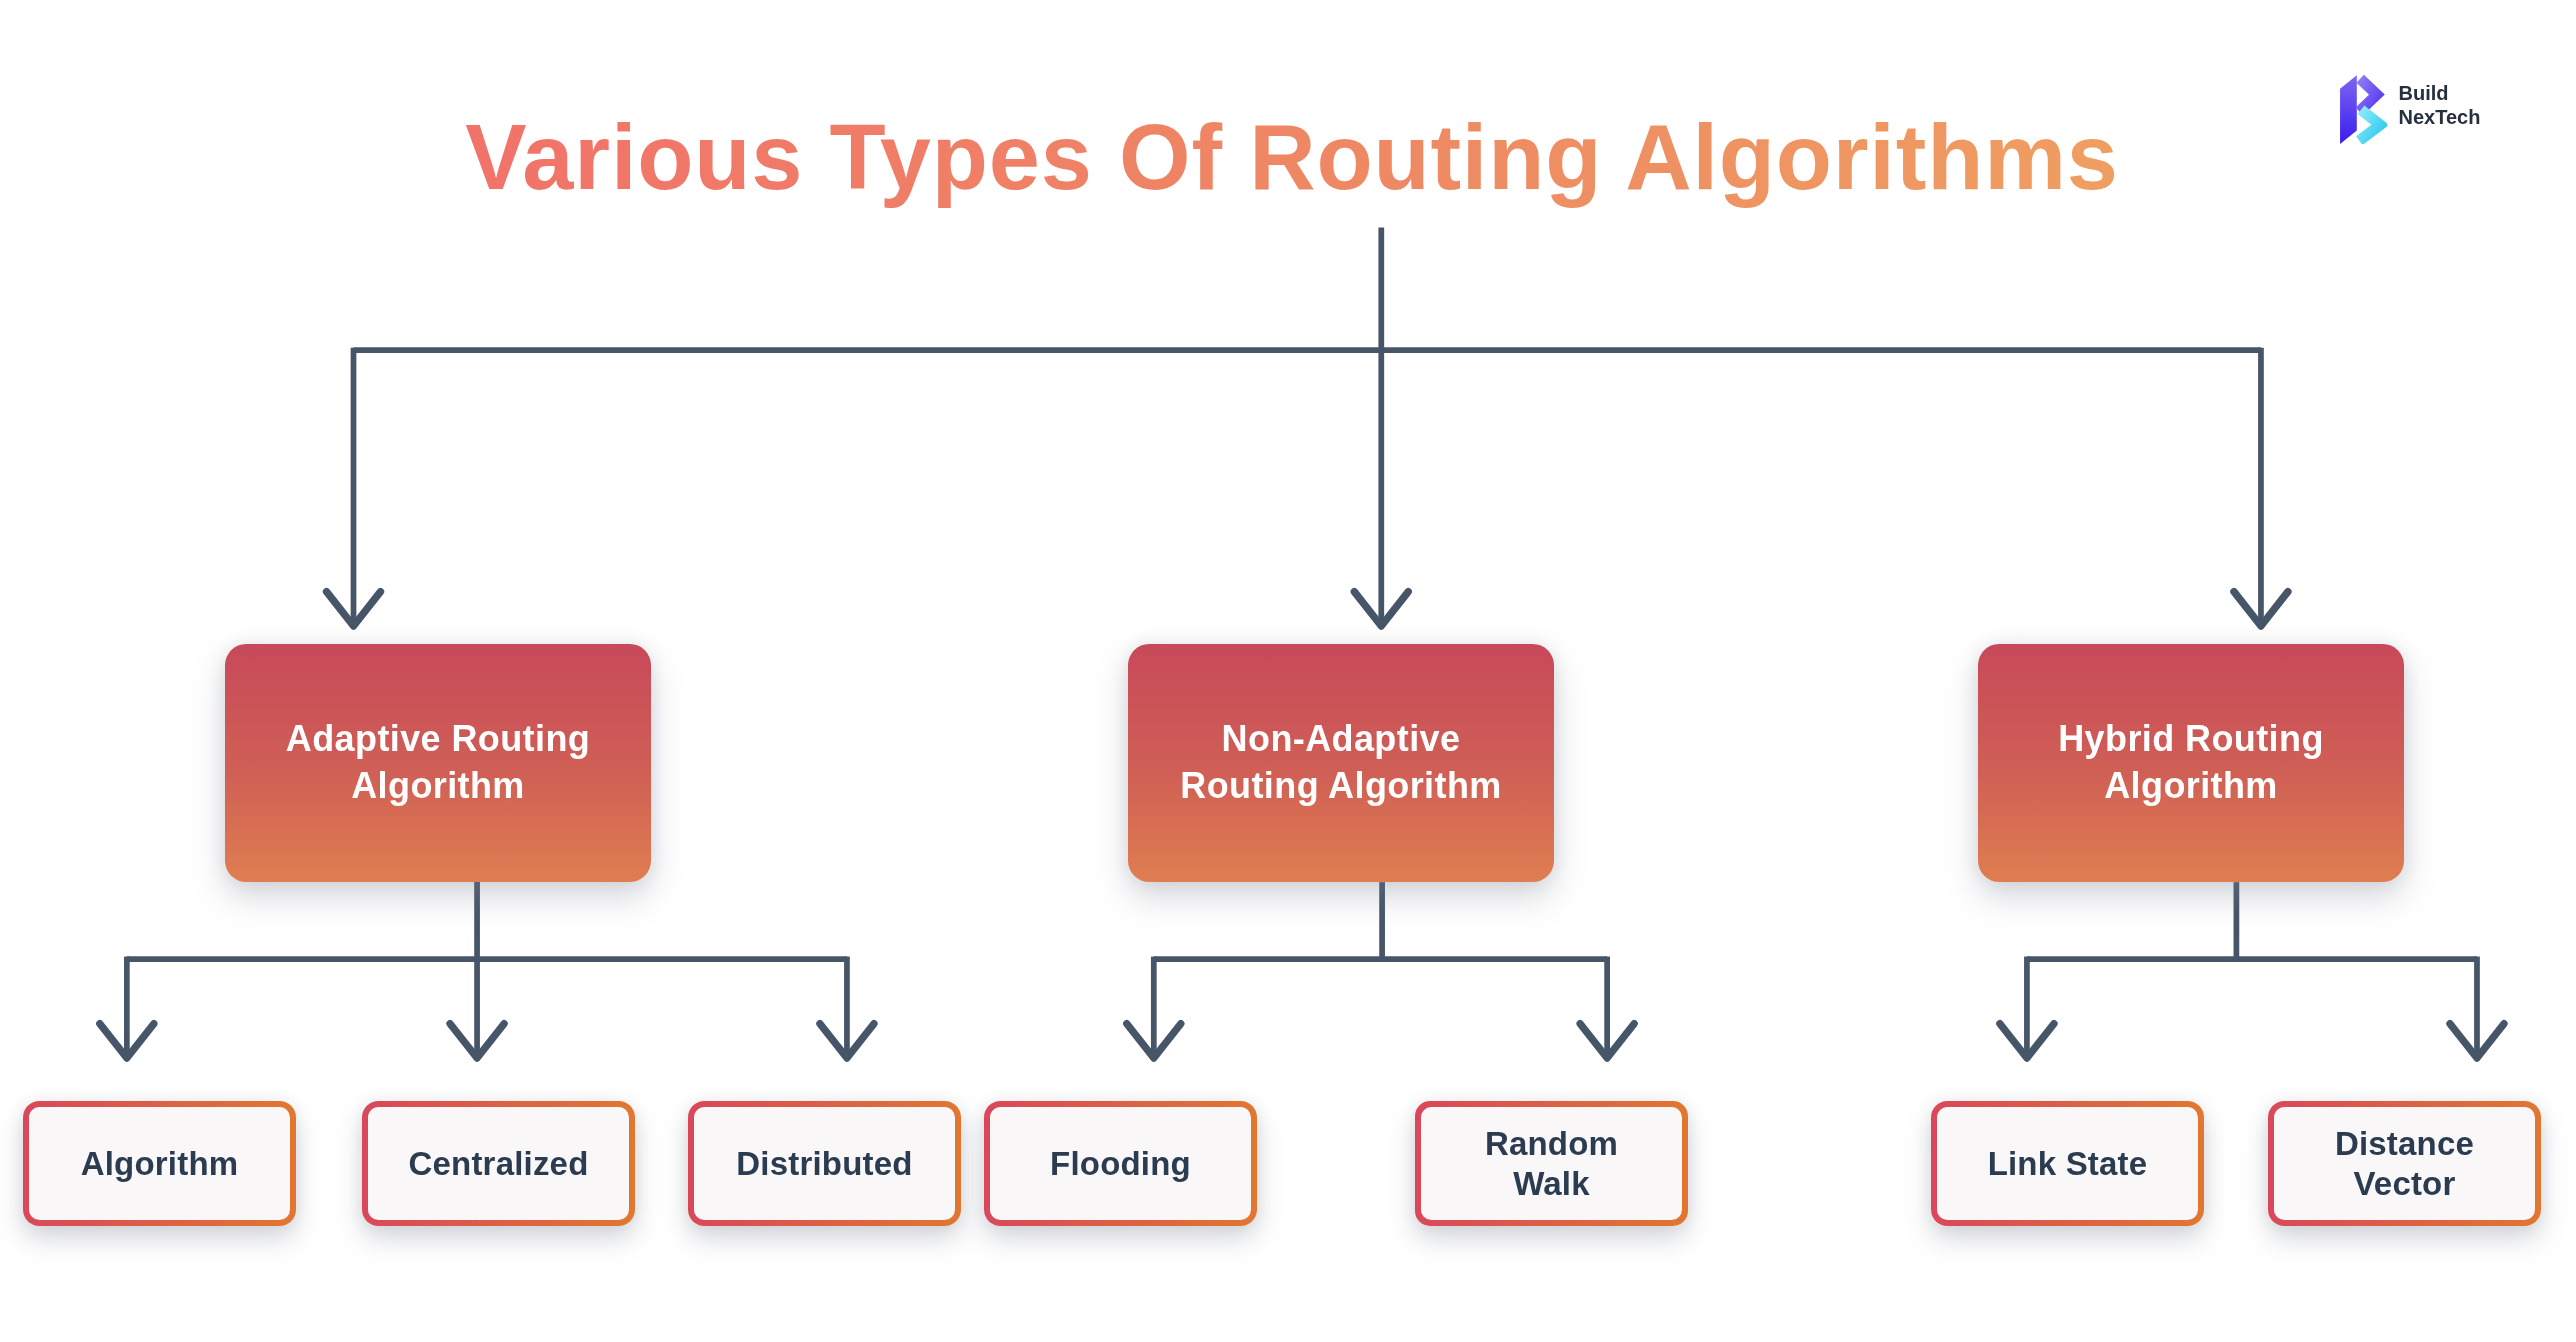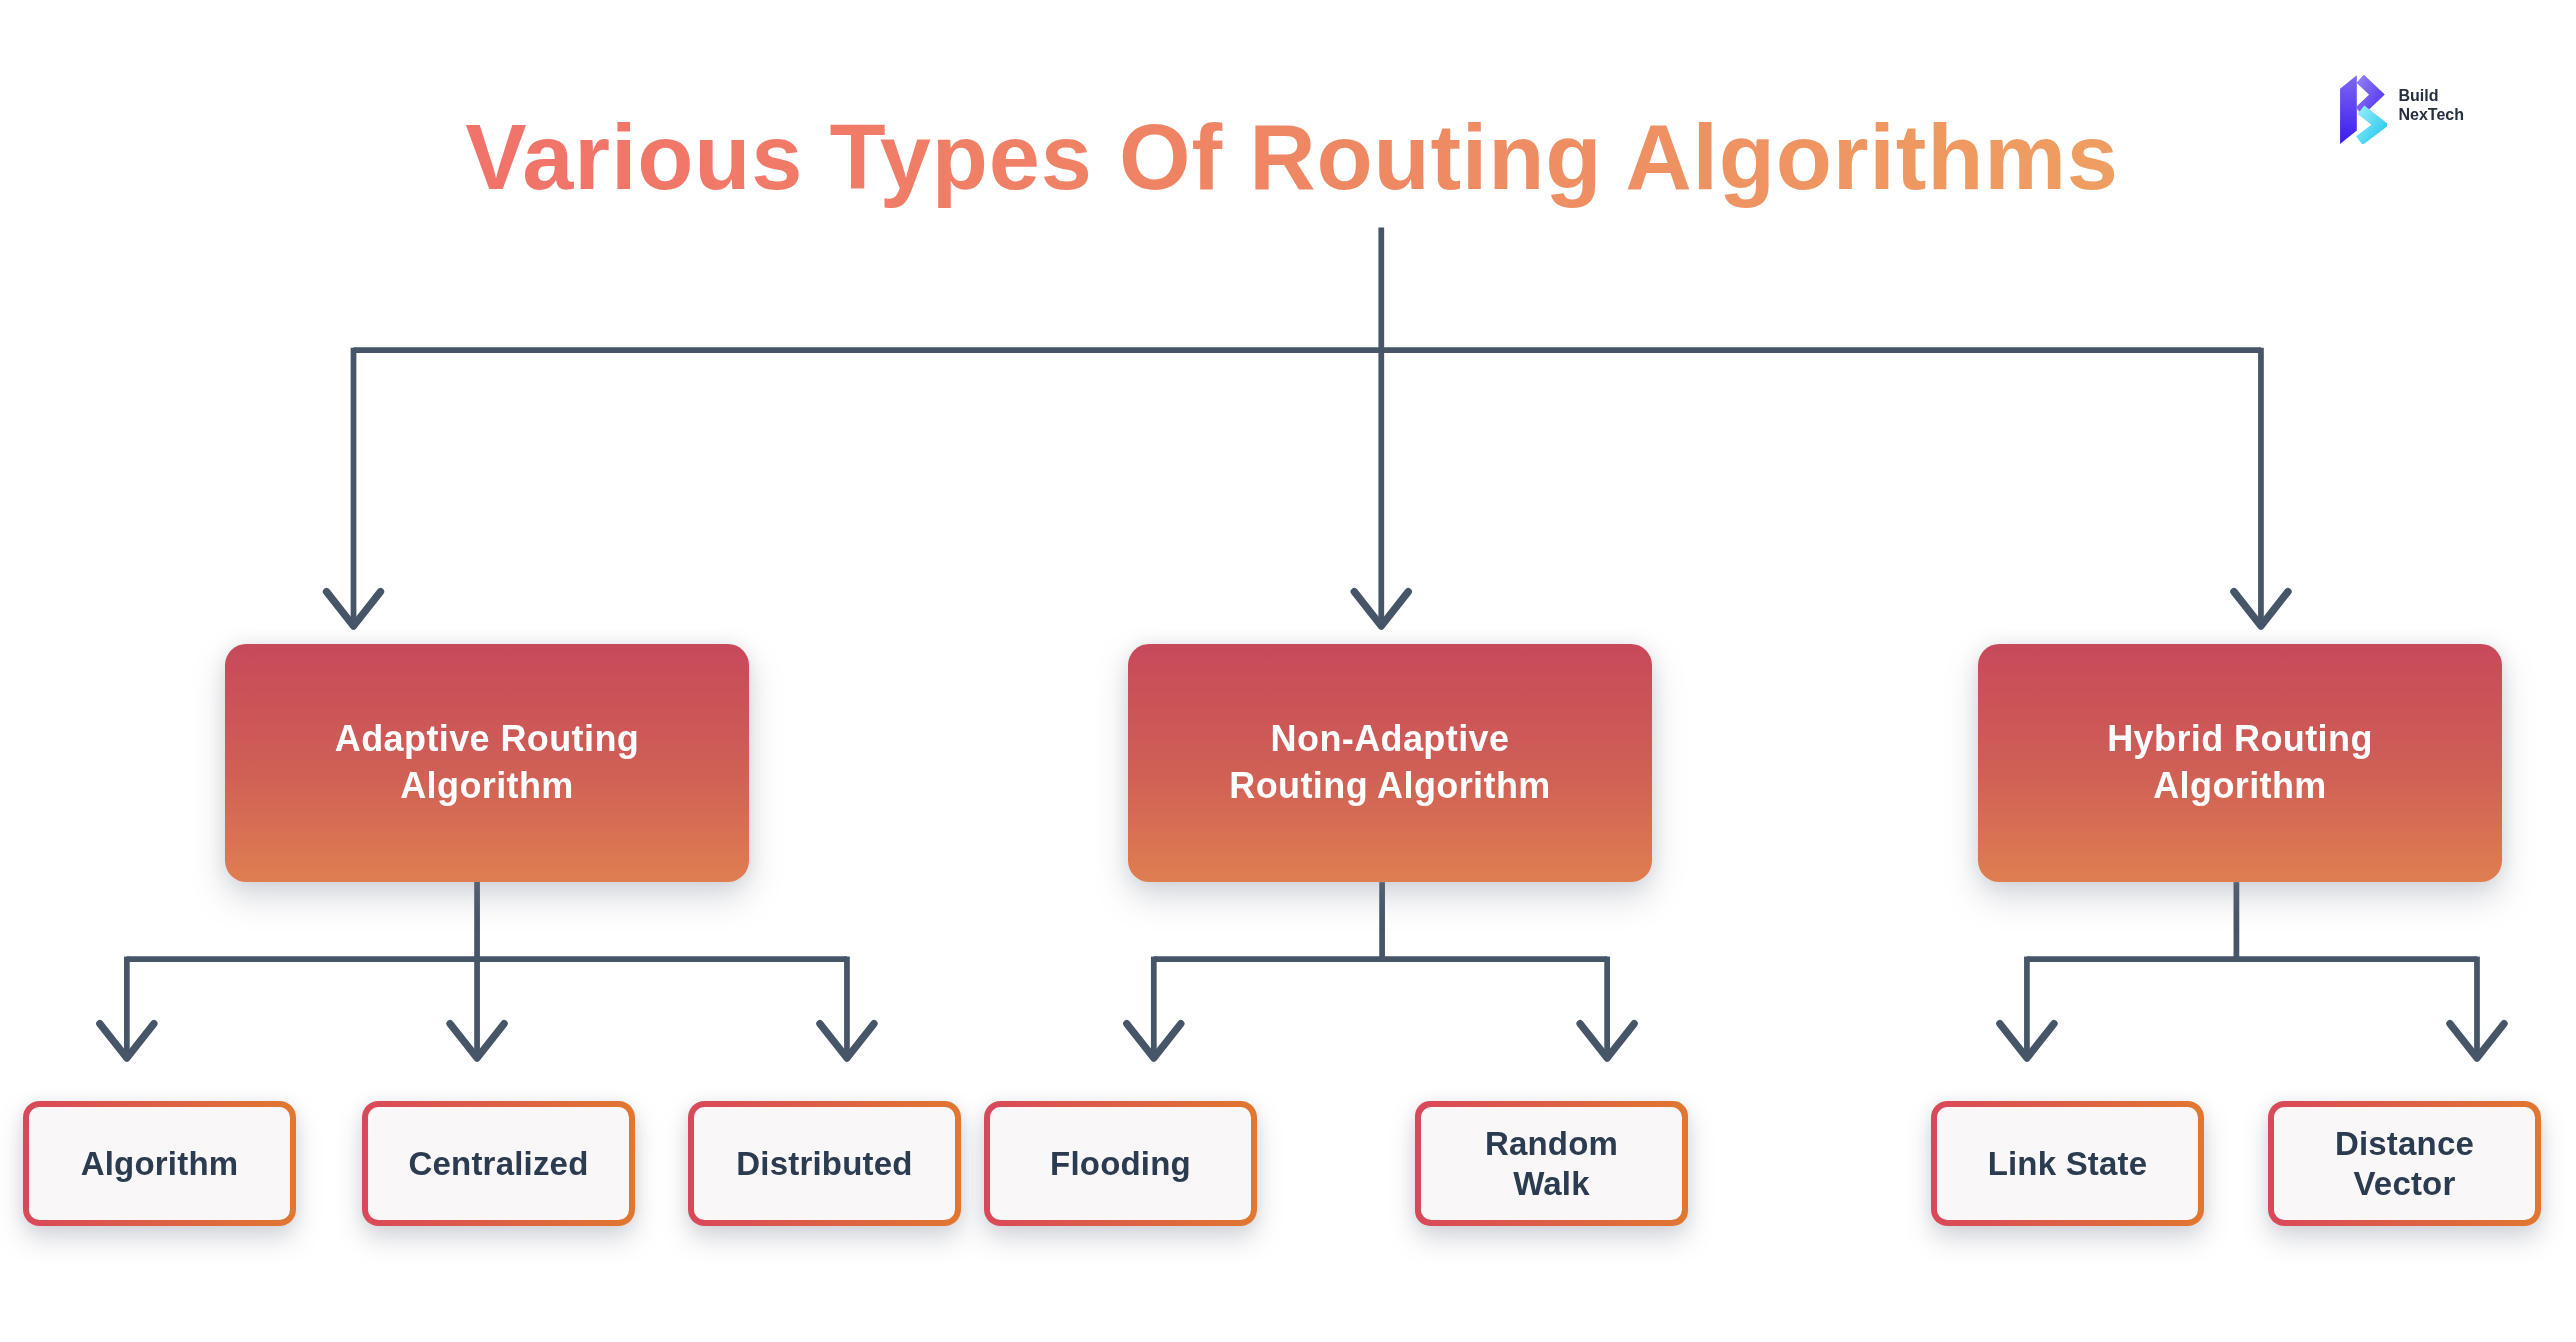--- a/index.html
+++ b/index.html
@@ -16,30 +16,30 @@
   @supports ((-webkit-background-clip:text) or (background-clip:text)){
     .title{
       background:linear-gradient(90deg,#F3676D 0%,#EE8A63 55%,#F0AB60 100%);
       -webkit-background-clip:text;background-clip:text;
       color:transparent;
     }
   }
 
   
   .logo{position:absolute;left:2340px;top:67px;display:flex;align-items:center;gap:11.5px;}
-  .logo-text{font-size:16px;font-weight:700;color:#26303F;line-height:1.16;letter-spacing:0;}
+  .logo-text{font-size:20px;font-weight:700;color:#26303F;line-height:1.16;letter-spacing:0;}
 
   
   svg.connectors{position:absolute;left:0;top:0;width:2576px;height:1342px;}
   .cline{stroke:#475569;stroke-width:7;fill:none;}
   .chev{stroke:#475569;stroke-width:9;fill:none;stroke-linecap:round;stroke-linejoin:round;}
 
   
   .cat{
-    position:absolute;top:644px;width:524px;height:238px;
+    position:absolute;top:644px;width:426px;height:238px;
     border-radius:21px;
     background:linear-gradient(180deg,#C7495A 0%,#D06055 55%,#DF7E51 100%);
     box-shadow:0 14.7px 33px rgba(125,131,146,.32),0 0 16.4px rgba(125,131,146,.14);
     display:flex;align-items:center;justify-content:center;
   }
   .cat-label{
     color:#ffffff;font-size:36px;font-weight:700;line-height:1.3;
     text-align:center;white-space:pre-line;letter-spacing:0.4px;
   }
   .cat-adaptive{left:225px;}

